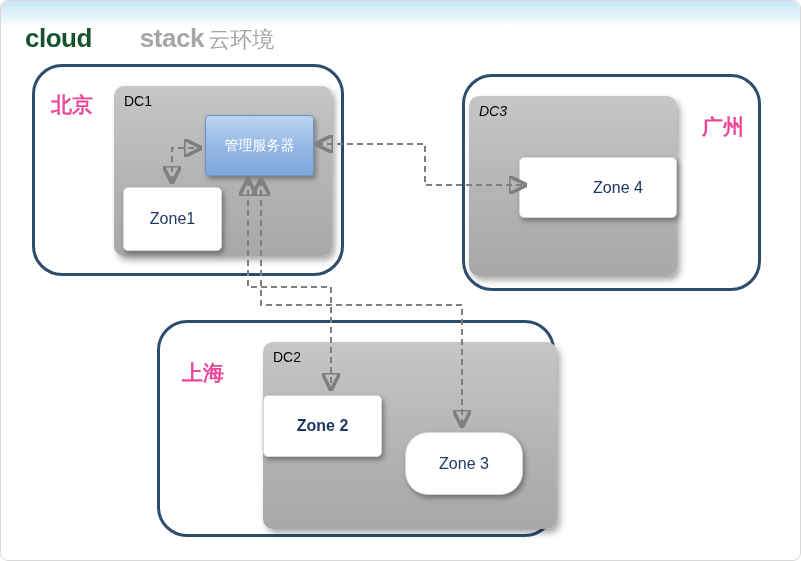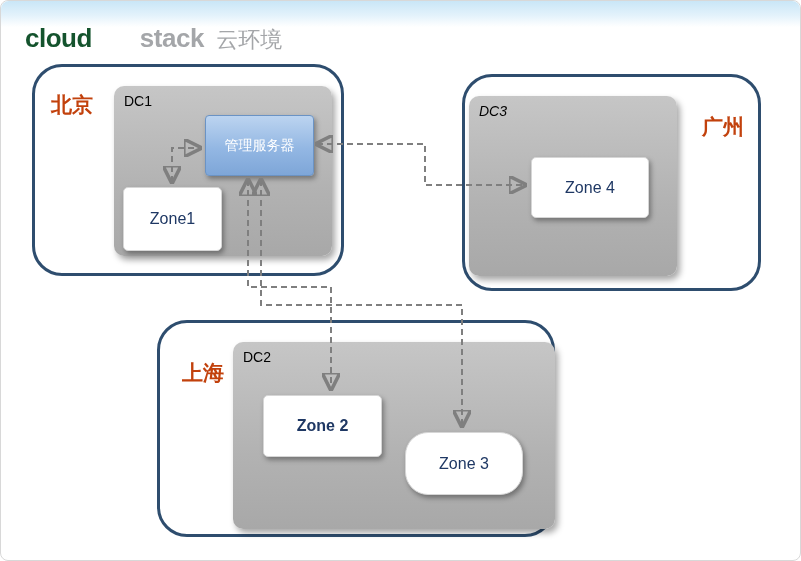--- a/index.html
+++ b/index.html
@@ -13,58 +13,58 @@
   .banner{
     position:absolute;left:0;top:0;right:0;height:26px;z-index:0;
     background:linear-gradient(180deg,#c9e6f7 0%,#e3f2fb 55%,#ffffff 100%);
     border-radius:8px 8px 0 0;
   }
 
   
   .logo{position:absolute;left:24px;top:22px;z-index:5;white-space:nowrap;}
   .logo-cloud{font-size:26px;font-weight:bold;color:#14532d;letter-spacing:-0.5px;}
   .logo-stack{font-size:26px;font-weight:bold;color:#a4a6a9;letter-spacing:-0.5px;margin-left:48px;}
-  .subtitle{font-size:22px;color:#a4a6a9;margin-left:8px;}
+  .subtitle{font-size:22px;color:#a4a6a9;margin-left:0;}
 
   
   .region{position:absolute;background:#fff;border:3px solid #2e4d6e;border-radius:30px;z-index:1;}
   #region-beijing{left:31px;top:63px;width:306px;height:206px;}
   #region-guangzhou{left:461px;top:73px;width:293px;height:211px;}
   #region-shanghai{left:156px;top:319px;width:392px;height:211px;}
 
-  .region-label{position:absolute;font-size:21px;font-weight:bold;color:#c2410c;}
+  .region-label{position:absolute;font-size:21px;font-weight:bold;color:#ec4899;}
   #region-beijing .region-label{left:16px;top:24px;}
   #region-guangzhou .region-label{right:14px;top:36px;margin-left:23px;}
   #region-shanghai .region-label{left:22px;top:36px;}
 
   
   .dc-box{
     position:absolute;z-index:2;border-radius:10px;
     background:linear-gradient(180deg,#c6c6c6 0%,#b2b2b2 60%,#a8a8a8 100%);
     box-shadow:3px 4px 6px rgba(0,0,0,0.35);
   }
   .dc-label{position:absolute;left:10px;top:7px;font-size:14px;color:#000;}
   #dc1{left:113px;top:85px;width:218px;height:170px;}
   #dc3{left:468px;top:95px;width:208px;height:180px;font-style:italic;}
-  #dc2{left:232px;top:341px;width:294px;height:187px;padding-left:28px;}
+  #dc2{left:262px;top:341px;width:294px;height:187px;}
 
   
   .node{
     position:absolute;z-index:3;display:flex;align-items:center;justify-content:center;
     text-align:center;border-radius:5px;background:#fff;
     box-shadow:2px 3px 5px rgba(0,0,0,0.35);
     color:#1f3864;font-size:16px;border:1px solid #d6d6d6;
   }
   .node.mgmt{
     background:linear-gradient(180deg,#bcd4f0 0%,#93b7e3 55%,#7ea6d8 100%);
     border:1px solid #6b93c4;color:#ffffff;font-size:14px;border-radius:4px;
   }
   #node-mgmt{left:204px;top:114px;width:107px;height:59px;}
   #node-zone1{left:122px;top:186px;width:97px;height:62px;}
-  #node-zone4{left:530px;top:156px;width:116px;height:59px;}
+  #node-zone4{left:518px;top:156px;width:116px;height:59px;padding-left:40px;}
   #node-zone2{left:262px;top:394px;width:117px;height:60px;font-weight:bold;}
   #node-zone3{left:404px;top:431px;width:116px;height:61px;border-radius:23px;}
 
   
   svg.arrows{position:absolute;left:0;top:0;z-index:4;pointer-events:none;}
   svg.arrows path{fill:none;stroke:#7f7f7f;stroke-width:2;stroke-dasharray:6 4;}
 </style>
 </head>
 <body>
 

